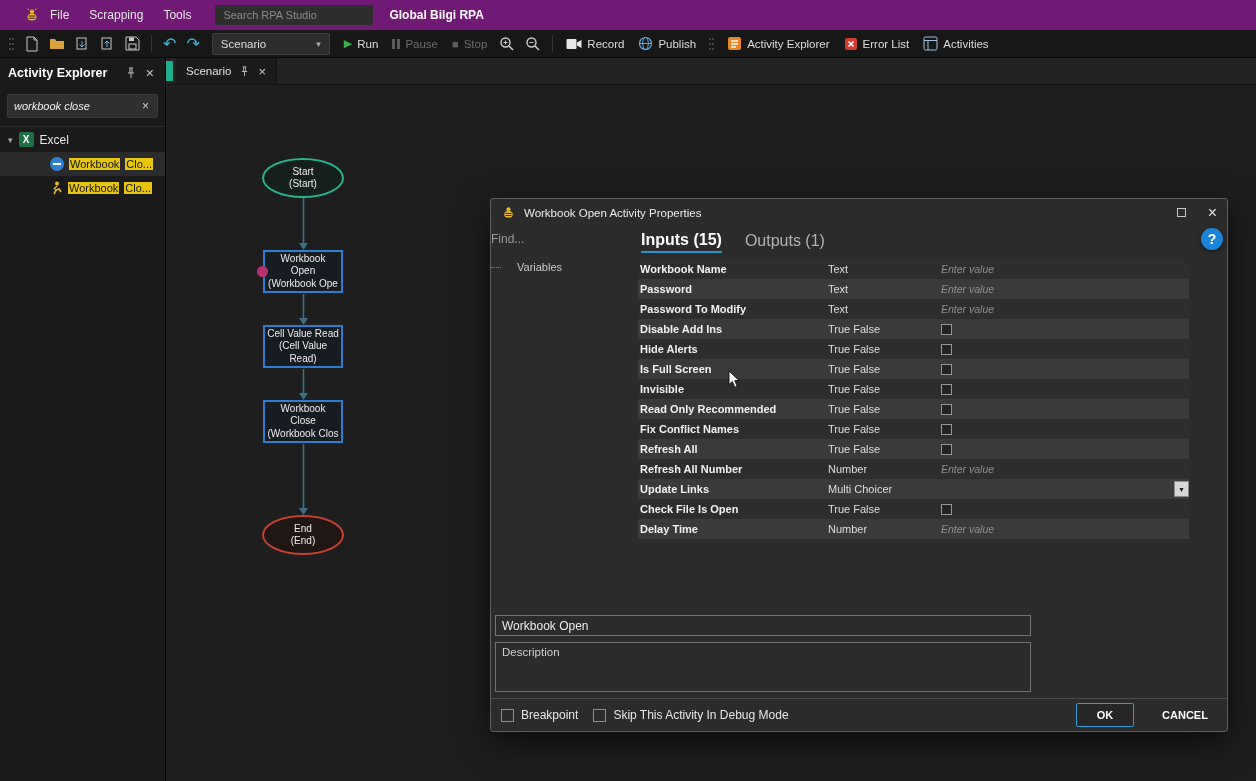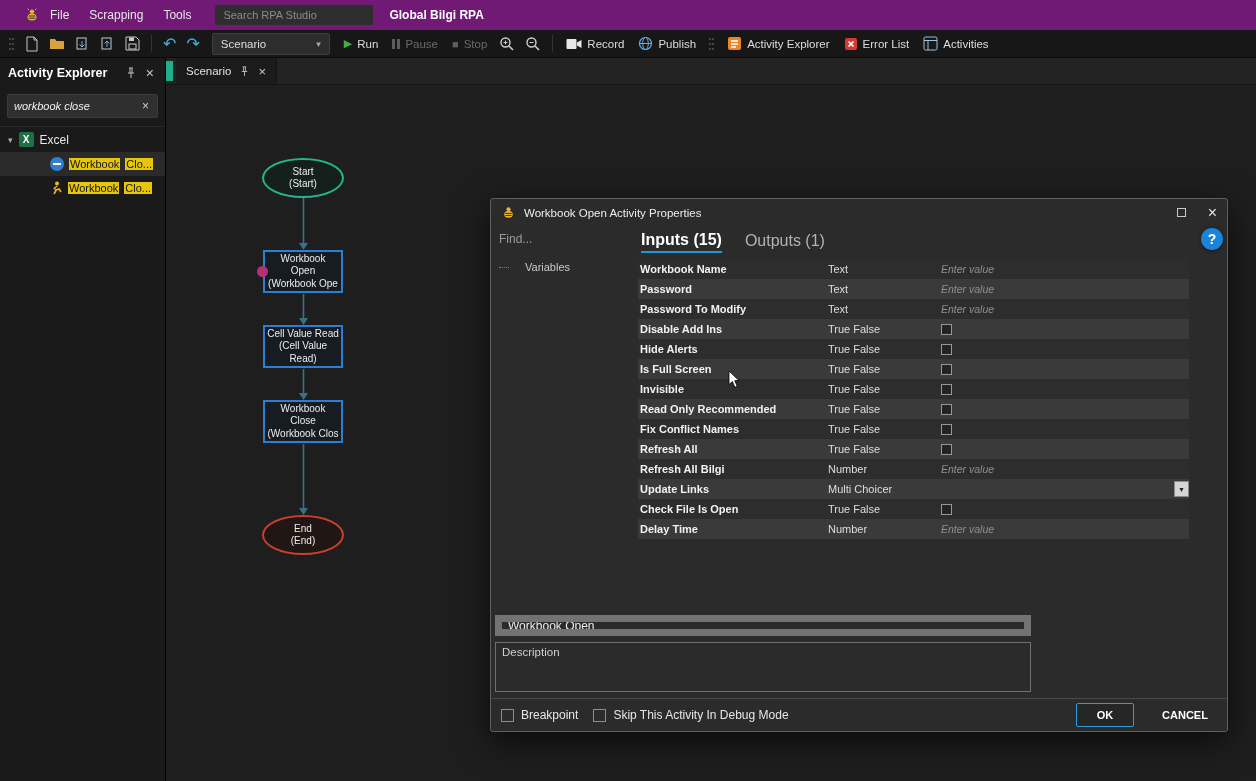--- a/index.html
+++ b/index.html
@@ -101,21 +101,21 @@
   .dialog {
     position:absolute; left:490px; top:198px; width:738px; height:534px;
     background:#2b2b2b; border:1px solid #5f5f5f; border-radius:3px;
     box-shadow:0 10px 34px rgba(0,0,0,.65); z-index:10;
   }
   .dlg-title { position:absolute; top:0; left:0; right:0; height:27px;
                display:flex; align-items:center; gap:8px; padding:0 10px; font-size:11.5px; color:#ececec; }
   .dlg-title .spacer { flex:1; }
   .dlg-max { width:9px; height:9px; border:1px solid #c9c9c9; margin-right:14px; }
   .dlg-close { color:#e3e3e3; font-size:16px; line-height:1; }
-  .dlg-side { position:absolute; top:27px; left:0; width:138px; height:389px; padding:6px 0 0 8px; }
+  .dlg-side { position:absolute; top:27px; left:0; width:138px; height:389px; padding:6px 0 0 0; }
   .find-input { width:118px; background:transparent; border:none; border-bottom:1px solid transparent;
                 color:#cfcfcf; font-size:12px; font-family:"Liberation Sans",sans-serif; outline:none; }
   .find-input::placeholder { color:#9b9b9b; }
   .variables-row { margin-top:14px; display:flex; align-items:center; gap:16px; color:#c9c9c9; font-size:11px; }
   .tree-dash { width:10px; border-top:1px dotted #7a7a7a; }
   .dlg-main { position:absolute; top:27px; left:138px; right:0; height:389px; }
   .dlg-tabs { height:27px; display:flex; align-items:flex-end; gap:23px; padding-left:12px; font-size:16px; }
   .dtab { height:24px; display:flex; align-items:center; color:#b3b3b3; }
   .dtab.active { color:#fff; font-weight:bold; border-bottom:2px solid #2196d3; }
   .help-btn { position:absolute; left:710px; top:29px; width:22px; height:22px; border-radius:50%;
@@ -129,21 +129,21 @@
   .cell-type { width:113px; color:#dedede; }
   .cell-value { flex:1; display:flex; align-items:center; height:100%; }
   .ph { color:#8f8f8f; font-style:italic; font-size:10.5px; }
   .cell-value.file { background:#1766c2; padding:0 4px; }
   .file-link { color:#d9e9ff; font-style:italic; font-size:10.5px; text-decoration:underline;
                white-space:nowrap; overflow:hidden; }
   .cb { width:11px; height:11px; border:1px solid #979797; background:#232323; flex:none; }
   .dd { margin-left:auto; width:15px; height:16px; background:#d6d6d6; color:#222; font-size:7px;
         display:grid; place-items:center; border:1px solid #8a8a8a; }
   .name-input { position:absolute; left:4px; top:416px; width:536px; height:21px;
-                background:#2b2b2b; border:7px solid #737373; color:#ececec; font-size:12px;
+                background:#2b2b2b; border:1px solid #737373; color:#ececec; font-size:12px;
                 padding:0 6px; font-family:"Liberation Sans",sans-serif; }
   .desc-box { position:absolute; left:4px; top:443px; width:536px; height:50px;
               border:1px solid #707070; padding:3px 6px; color:#cfcfcf; font-size:11.5px; }
   .dlg-footer { position:absolute; left:0; right:0; bottom:0; height:33px; border-top:1px solid #4a4a4a;
                 display:flex; align-items:center; padding:0 10px; gap:7px; }
   .cb2 { width:13px; height:13px; border:1px solid #8d8d8d; background:#2b2b2b; flex:none; }
   .foot-label { color:#e6e6e6; font-size:12px; margin-right:8px; }
   .ok-btn { margin-left:auto; width:58px; height:24px; border:1px solid #2d9cdb; border-radius:2px;
             background:#262626; color:#fff; font-weight:bold; font-size:11px;
             display:grid; place-items:center; }
@@ -490,21 +490,21 @@
           </span>
       </div>
       <div class="pt-row">
         <span class="cell-name">Refresh All</span>
         <span class="cell-type">True False</span>
         <span class="cell-value">
             <span class="cb"></span>
           </span>
       </div>
       <div class="pt-row">
-        <span class="cell-name">Refresh All Bilgi</span>
+        <span class="cell-name">Refresh All Number</span>
         <span class="cell-type">Number</span>
         <span class="cell-value">
             <i class="ph">Enter value</i>
           </span>
       </div>
       <div class="pt-row">
         <span class="cell-name">Update Links</span>
         <span class="cell-type">Multi Choicer</span>
         <span class="cell-value">
             <span class="dd">

